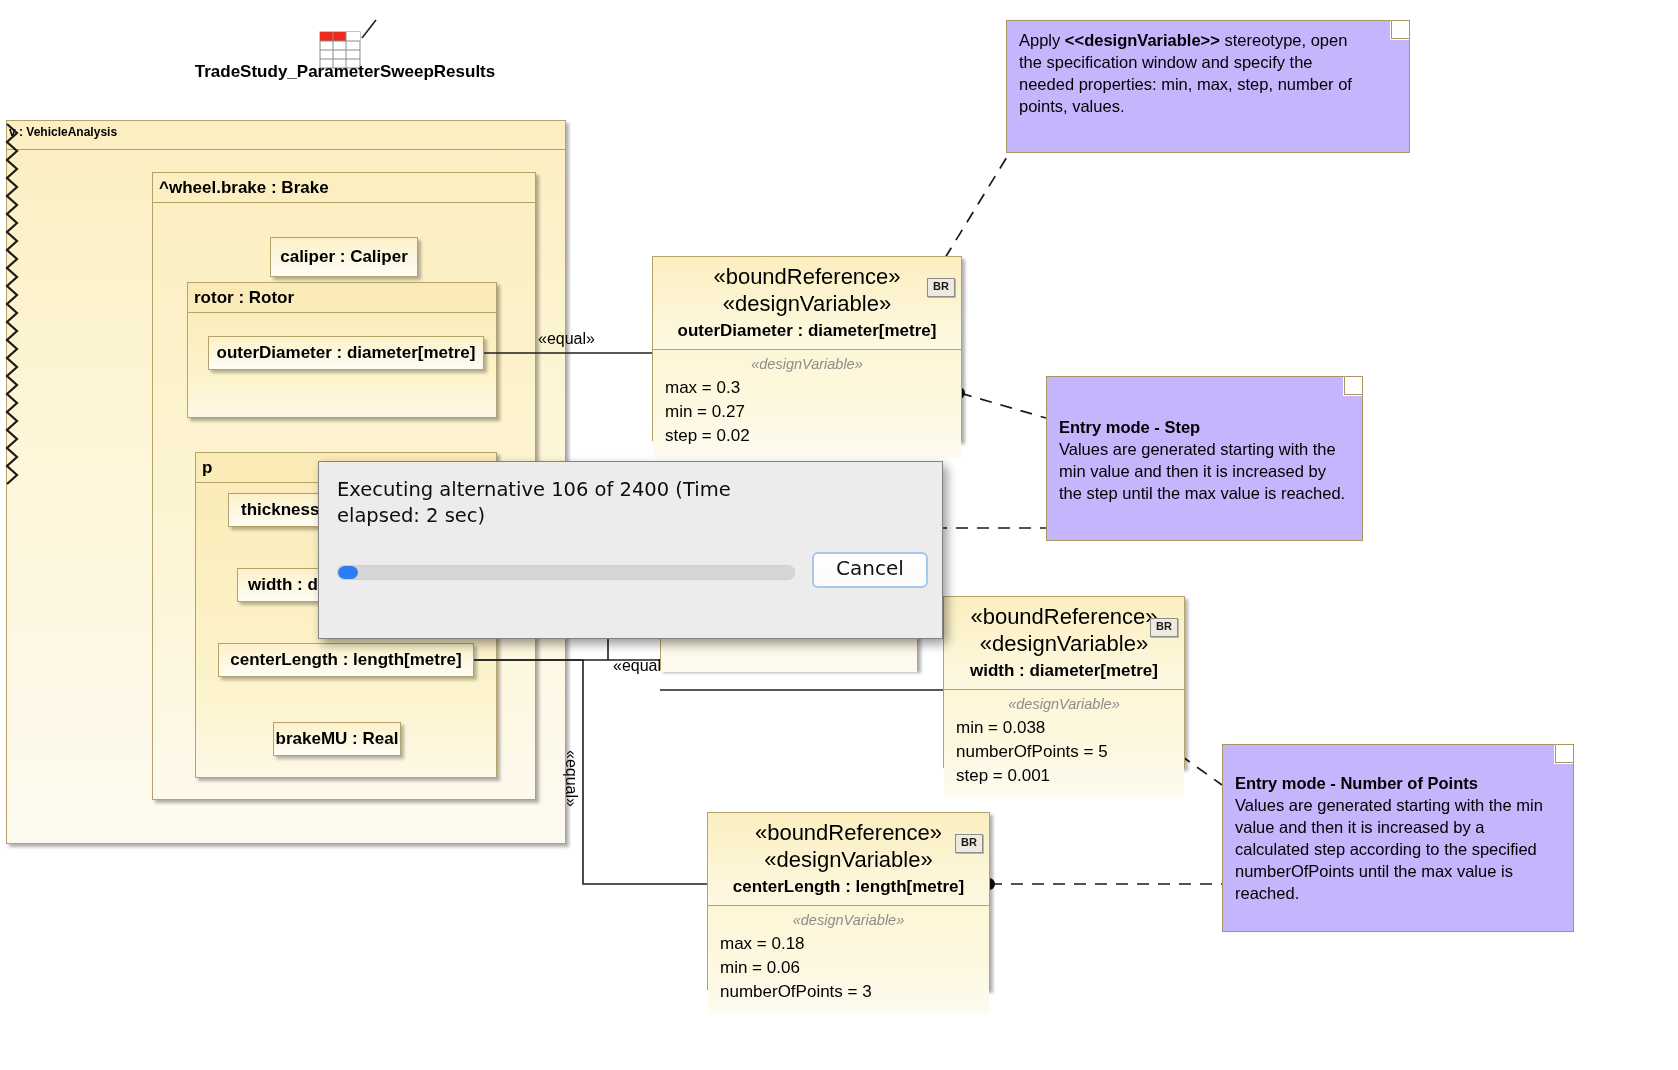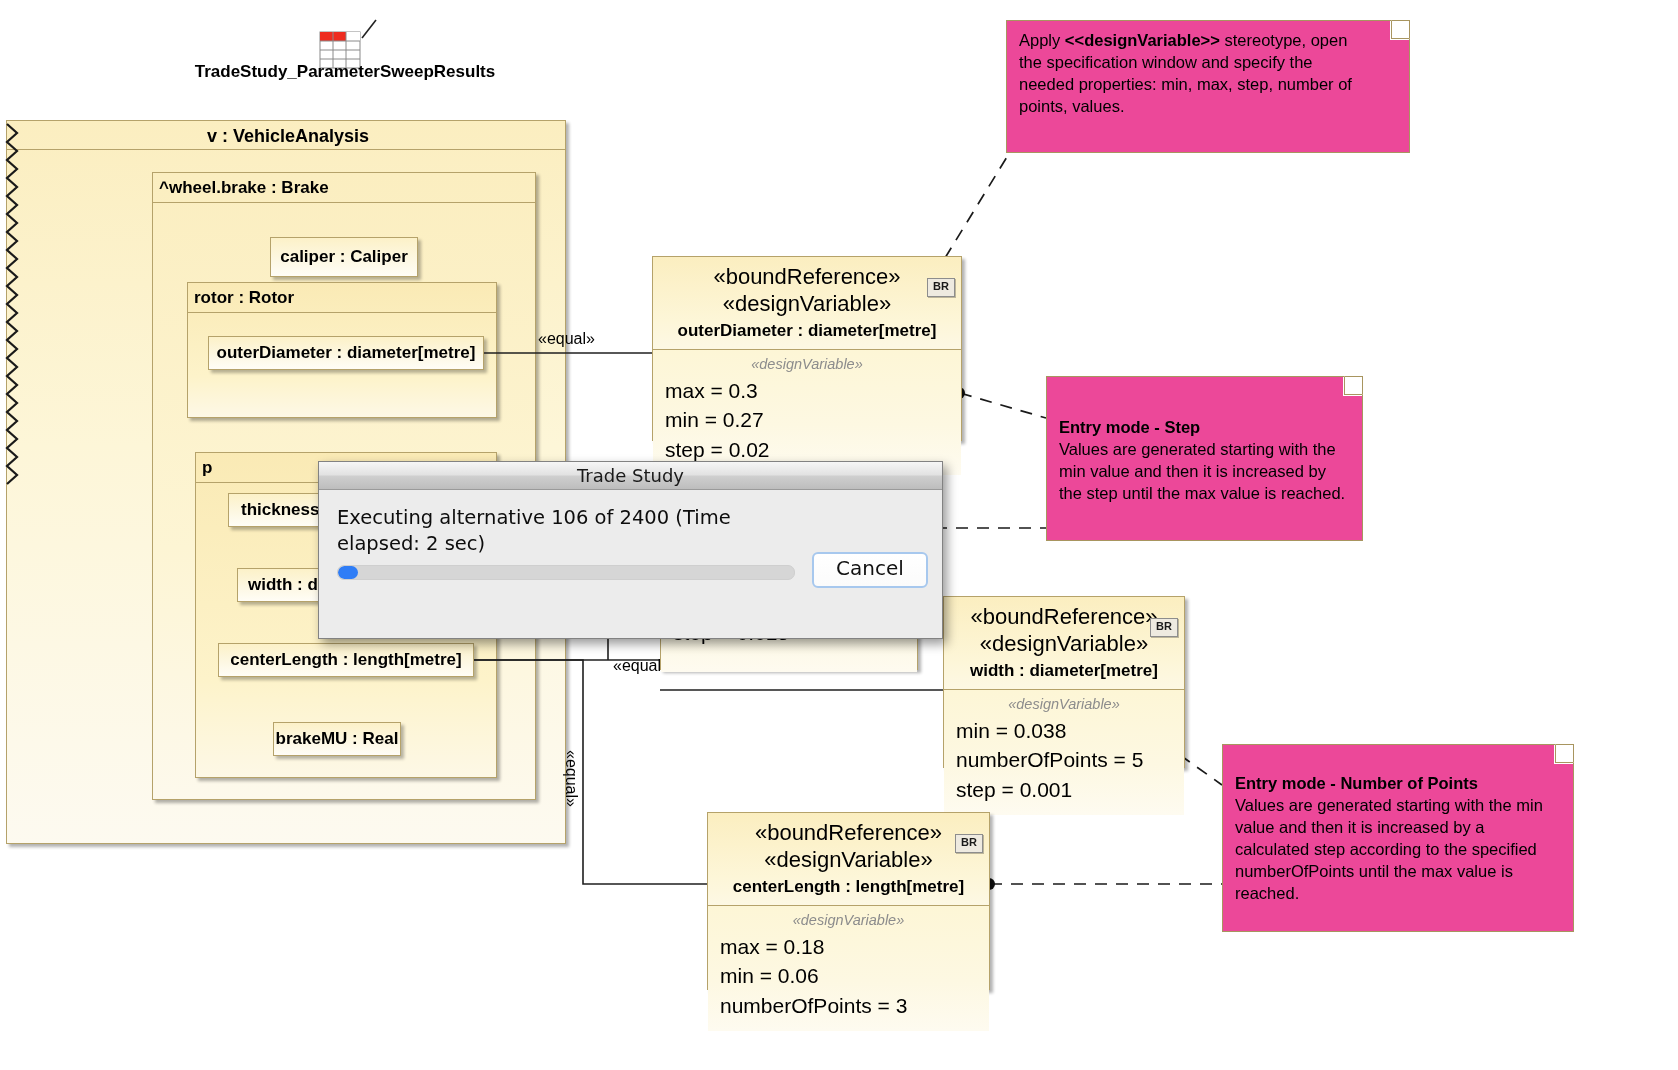--- a/index.html
+++ b/index.html
@@ -103,33 +103,33 @@
     padding: 6px 0 10px 0;
   }
   .br-compart {
     text-align: center;
     font-style: italic;
     font-size: 14.5px;
     color: #8c8c8c;
     margin-bottom: 4px;
   }
   .br-val {
-    font-size: 21px;
+    font-size: 17px;
     color: #000;
     padding: 0 0 0 12px;
     line-height: 1.42;
     white-space: nowrap;
   }
 
   
   .note {
     position: absolute;
     box-sizing: border-box;
     border: 1px solid #a8955f;
-    background: #ec4899;
+    background: #c4b5fd;
     font-size: 16.5px;
     line-height: 1.33;
     color: #000;
     padding: 9px 12px 8px 12px;
   }
   .note::after {
     content: "";
     position: absolute;
     top: -1px; right: -1px;
     width: 18px; height: 18px;
@@ -250,21 +250,21 @@
       <line x1="2" y1="23" x2="42" y2="23" stroke="#8a8a8a" stroke-width="1"></line>
       <line x1="2" y1="32" x2="42" y2="32" stroke="#8a8a8a" stroke-width="1"></line>
       <line x1="2" y1="41" x2="42" y2="41" stroke="#8a8a8a" stroke-width="1"></line>
       <line x1="15" y1="14" x2="15" y2="50" stroke="#8a8a8a" stroke-width="1"></line>
       <line x1="28" y1="14" x2="28" y2="50" stroke="#8a8a8a" stroke-width="1"></line>
     </svg>
   </div>
   <div class="caption" style="left:190px; top:62px; width:310px;">TradeStudy_ParameterSweepResults</div>
 
   <div class="blk shade-a" style="left:6px; top:120px; width:560px; height:724px;">
-    <div class="blk-hdr" style="text-align:center; padding-left:10px; font-size:18px; height:27px;">v : VehicleAnalysis</div>
+    <div class="blk-hdr" style="text-align:left; padding-left:2px; font-size:12px; height:27px;">v : VehicleAnalysis</div>
     <div class="blk-sep" style="position:absolute; left:0; right:0; top:28px;"></div>
   </div>
 
   <svg class="overlay">
     <path d="M7,124 l10,9 l-10,9 l10,9 l-10,9 l10,9 l-10,9 l10,9 l-10,9 l10,9 l-10,9
              l10,9 l-10,9 l10,9 l-10,9 l10,9 l-10,9 l10,9 l-10,9 l10,9 l-10,9
              l10,9 l-10,9 l10,9 l-10,9 l10,9 l-10,9 l10,9 l-10,9 l10,9 l-10,9
              l10,9 l-10,9 l10,9 l-10,9 l10,9 l-10,9 l10,9 l-10,9 l10,9 l-10,9" fill="none" stroke="#1a1a1a" stroke-width="2.2"></path>
   </svg>
 
@@ -400,21 +400,20 @@
     <div>Values are generated starting with the min value and then it is increased by the step until the max value is reached.</div>
   </div>
 
   <div class="note" style="left:1222px; top:744px; width:352px; height:188px; padding-top:28px;">
     <div class="note-fold"></div>
     <div style="font-weight:bold;">Entry mode - Number of Points</div>
     <div>Values are generated starting with the min value and then it is increased by a calculated step according to the specified numberOfPoints until the max value is reached.</div>
   </div>
 
   <div class="dialog" style="left:318px; top:461px; width:625px; height:178px;">
-    <div class="dlg-title">Trade Study</div>
     <div class="dlg-msg" style="width:430px;">Executing alternative 106 of 2400 (Time elapsed: 2 sec)</div>
     <div class="progress">
       <div class="progress-fill" style="width:4.4%;"></div>
     </div>
     <div class="dlg-btn">Cancel</div>
   </div>
 
 </div>
 
 </body></html>

